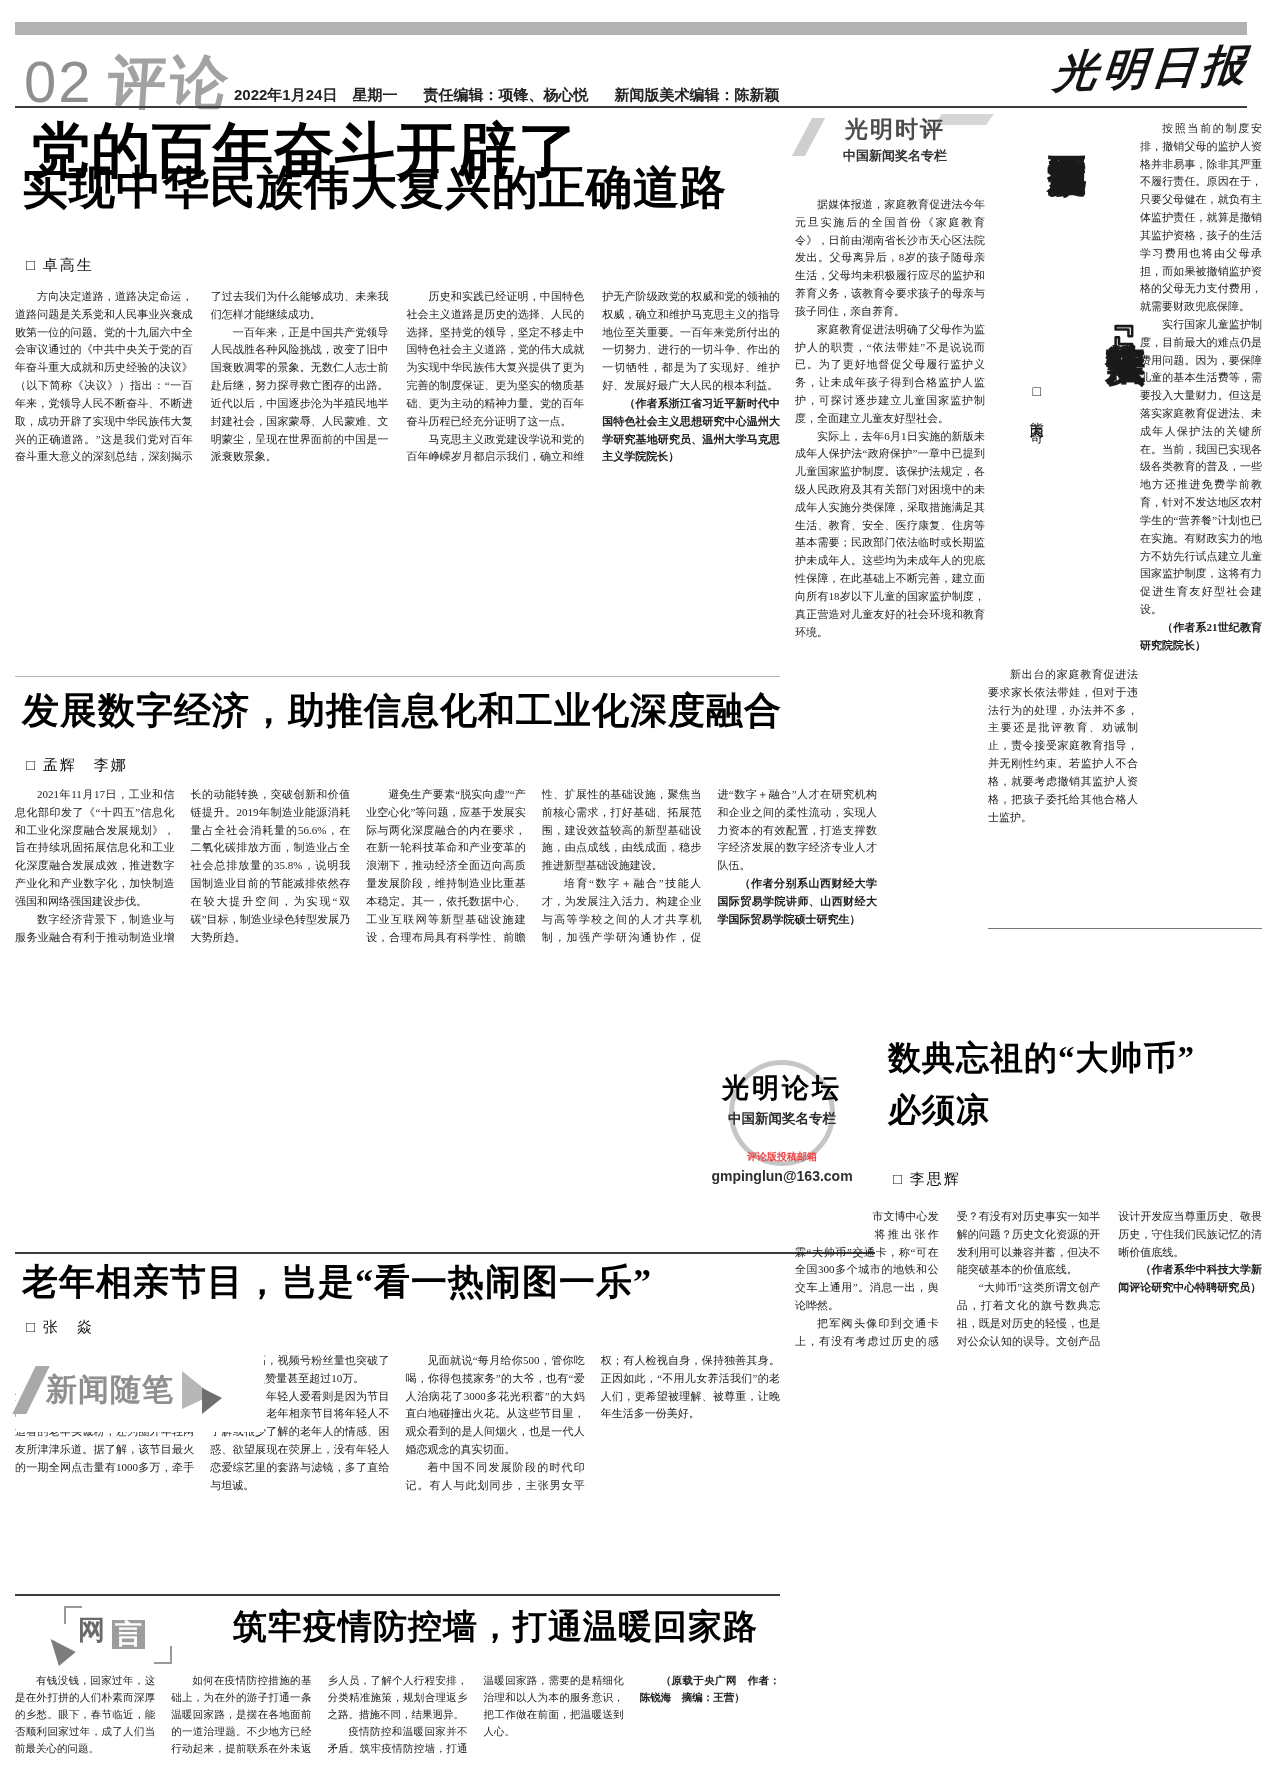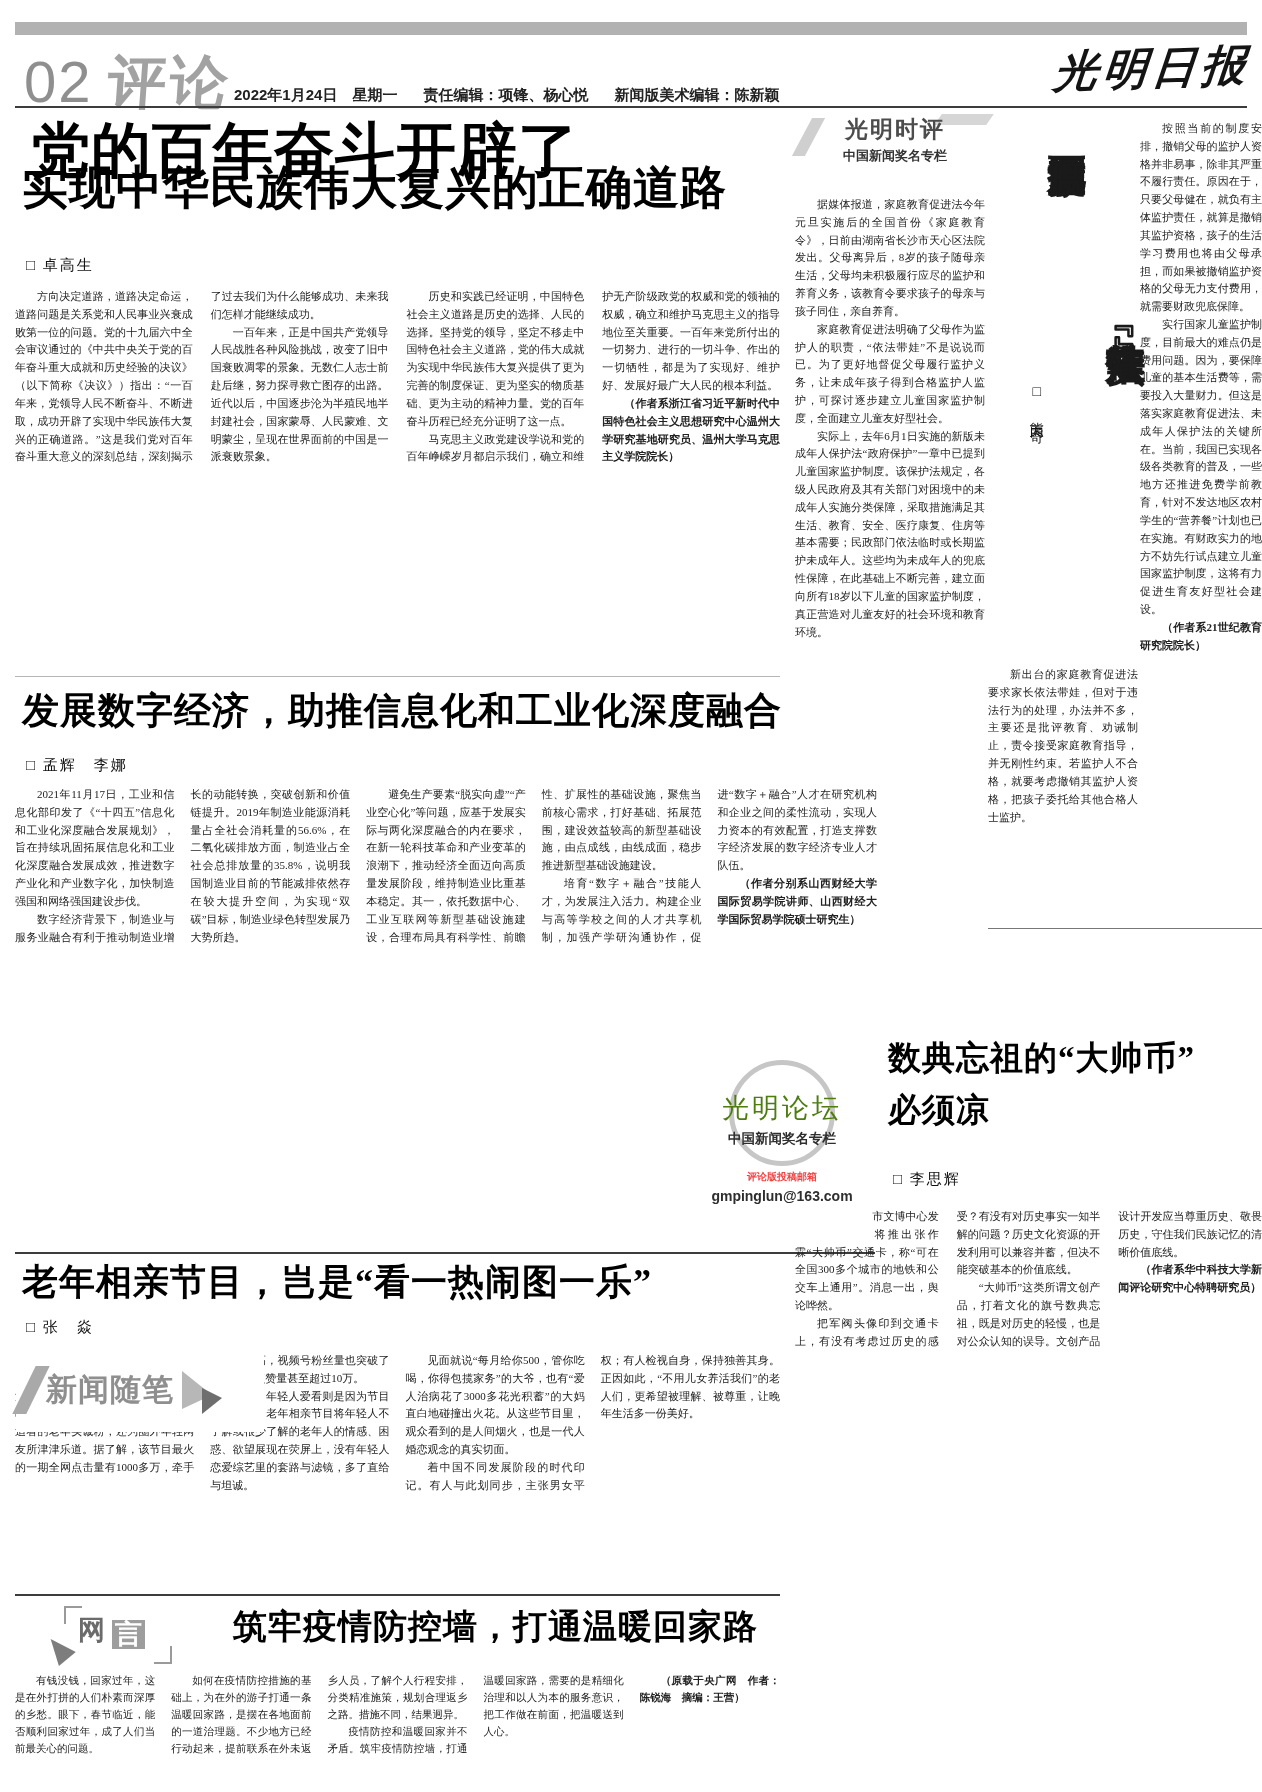--- a/index.html
+++ b/index.html
@@ -53,21 +53,21 @@
   
   .dg-t{left:22px;top:690px;font-size:37px;}
   .dg-by{left:26px;top:756px;}
   .dg-body{left:15px;top:786px;width:862px;height:460px;column-count:5;column-gap:16px;}
   .rule-b{left:15px;top:1252px;width:860px;height:2px;}
 
   
   .forum{left:692px;top:1062px;width:180px;height:184px;background:#fff;z-index:3;text-align:center;}
   .forum::before{content:"";position:absolute;left:50%;top:-2px;transform:translateX(-50%);
                  width:96px;height:96px;border:5px solid #c6c6c6;border-radius:50%;z-index:0;}
-  .forum .f1{font-size:27px;font-weight:400;color:#4d7c0f;letter-spacing:3px;position:relative;z-index:1;margin-top:28px;}
+  .forum .f1{font-size:27px;font-weight:700;color:#000000;letter-spacing:3px;position:relative;z-index:1;margin-top:8px;}
   .forum .f2{font-size:13.5px;font-weight:bold;color:#2e2e2e;position:relative;z-index:1;margin-top:4px;}
   .forum .f3{font-size:10px;font-weight:bold;color:#ef4444;position:relative;z-index:1;margin-top:22px;}
   .forum .f4{font-size:14px;font-weight:bold;color:#2e2e2e;position:relative;z-index:1;margin-top:4px;}
 
   
   .ds-t1{left:888px;top:1040px;font-size:33px;}
   .ds-t2{left:888px;top:1092px;font-size:33px;}
   .ds-by{left:893px;top:1170px;}
   .ds-body{left:795px;top:1208px;width:467px;height:562px;column-count:3;column-gap:18px;}
 

